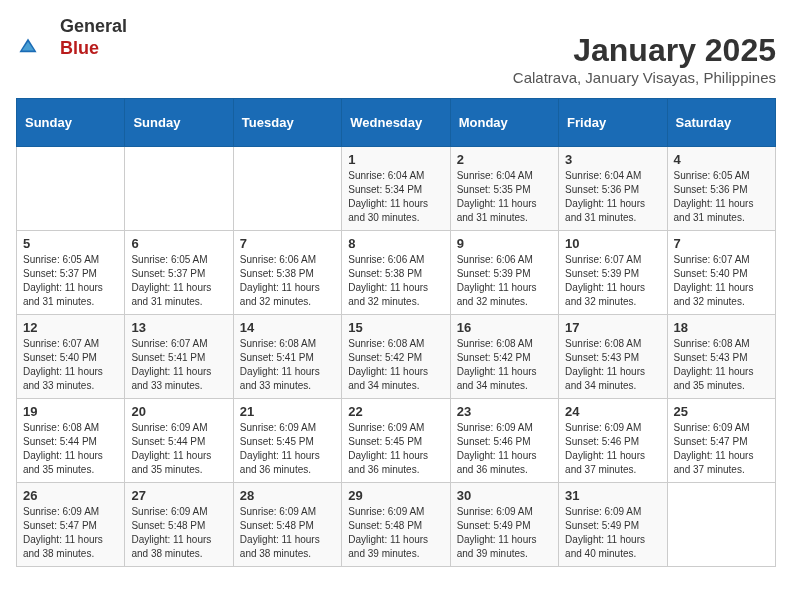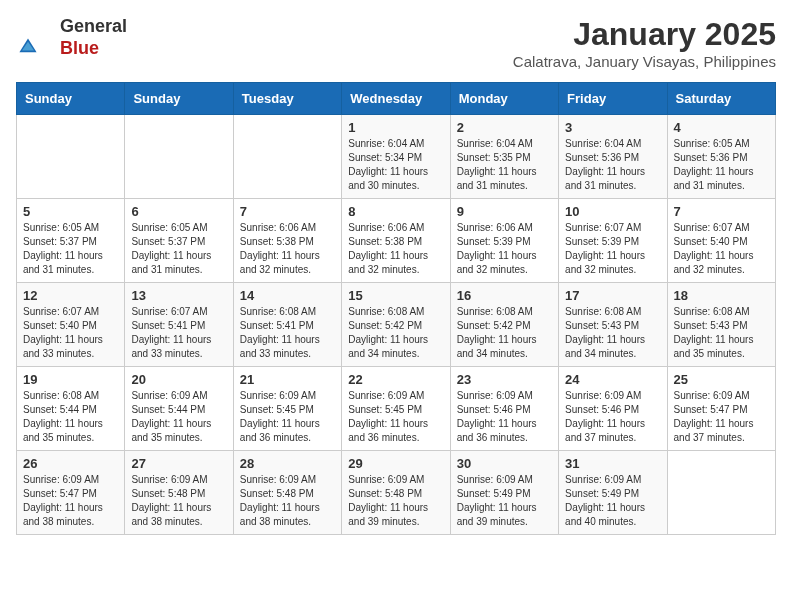--- a/index.html
+++ b/index.html
@@ -32,35 +32,36 @@
       width: 24px;
       height: 24px;
     }
     .title-block {
       text-align: right;
     }
     .month-title {
       font-size: 32px;
       font-weight: bold;
       color: #333;
+      margin-top: 16px;
     }
     .location-title {
       font-size: 15px;
       color: #555;
     }
     .calendar {
       width: 100%;
       border-collapse: collapse;
       border: 1px solid #ccc;
     }
     .calendar th {
       background-color: #1a6bb5;
       color: #fff;
       text-align: left;
-      padding: 8px 8px;
+      padding: 16px 8px;
       font-size: 13px;
       border: 1px solid #1560a0;
     }
     .calendar td {
       vertical-align: top;
       width: calc(100%/7);
       padding: 5px 6px;
       border: 1px solid #ccc;
       font-size: 10.5px;
       color: #333;

